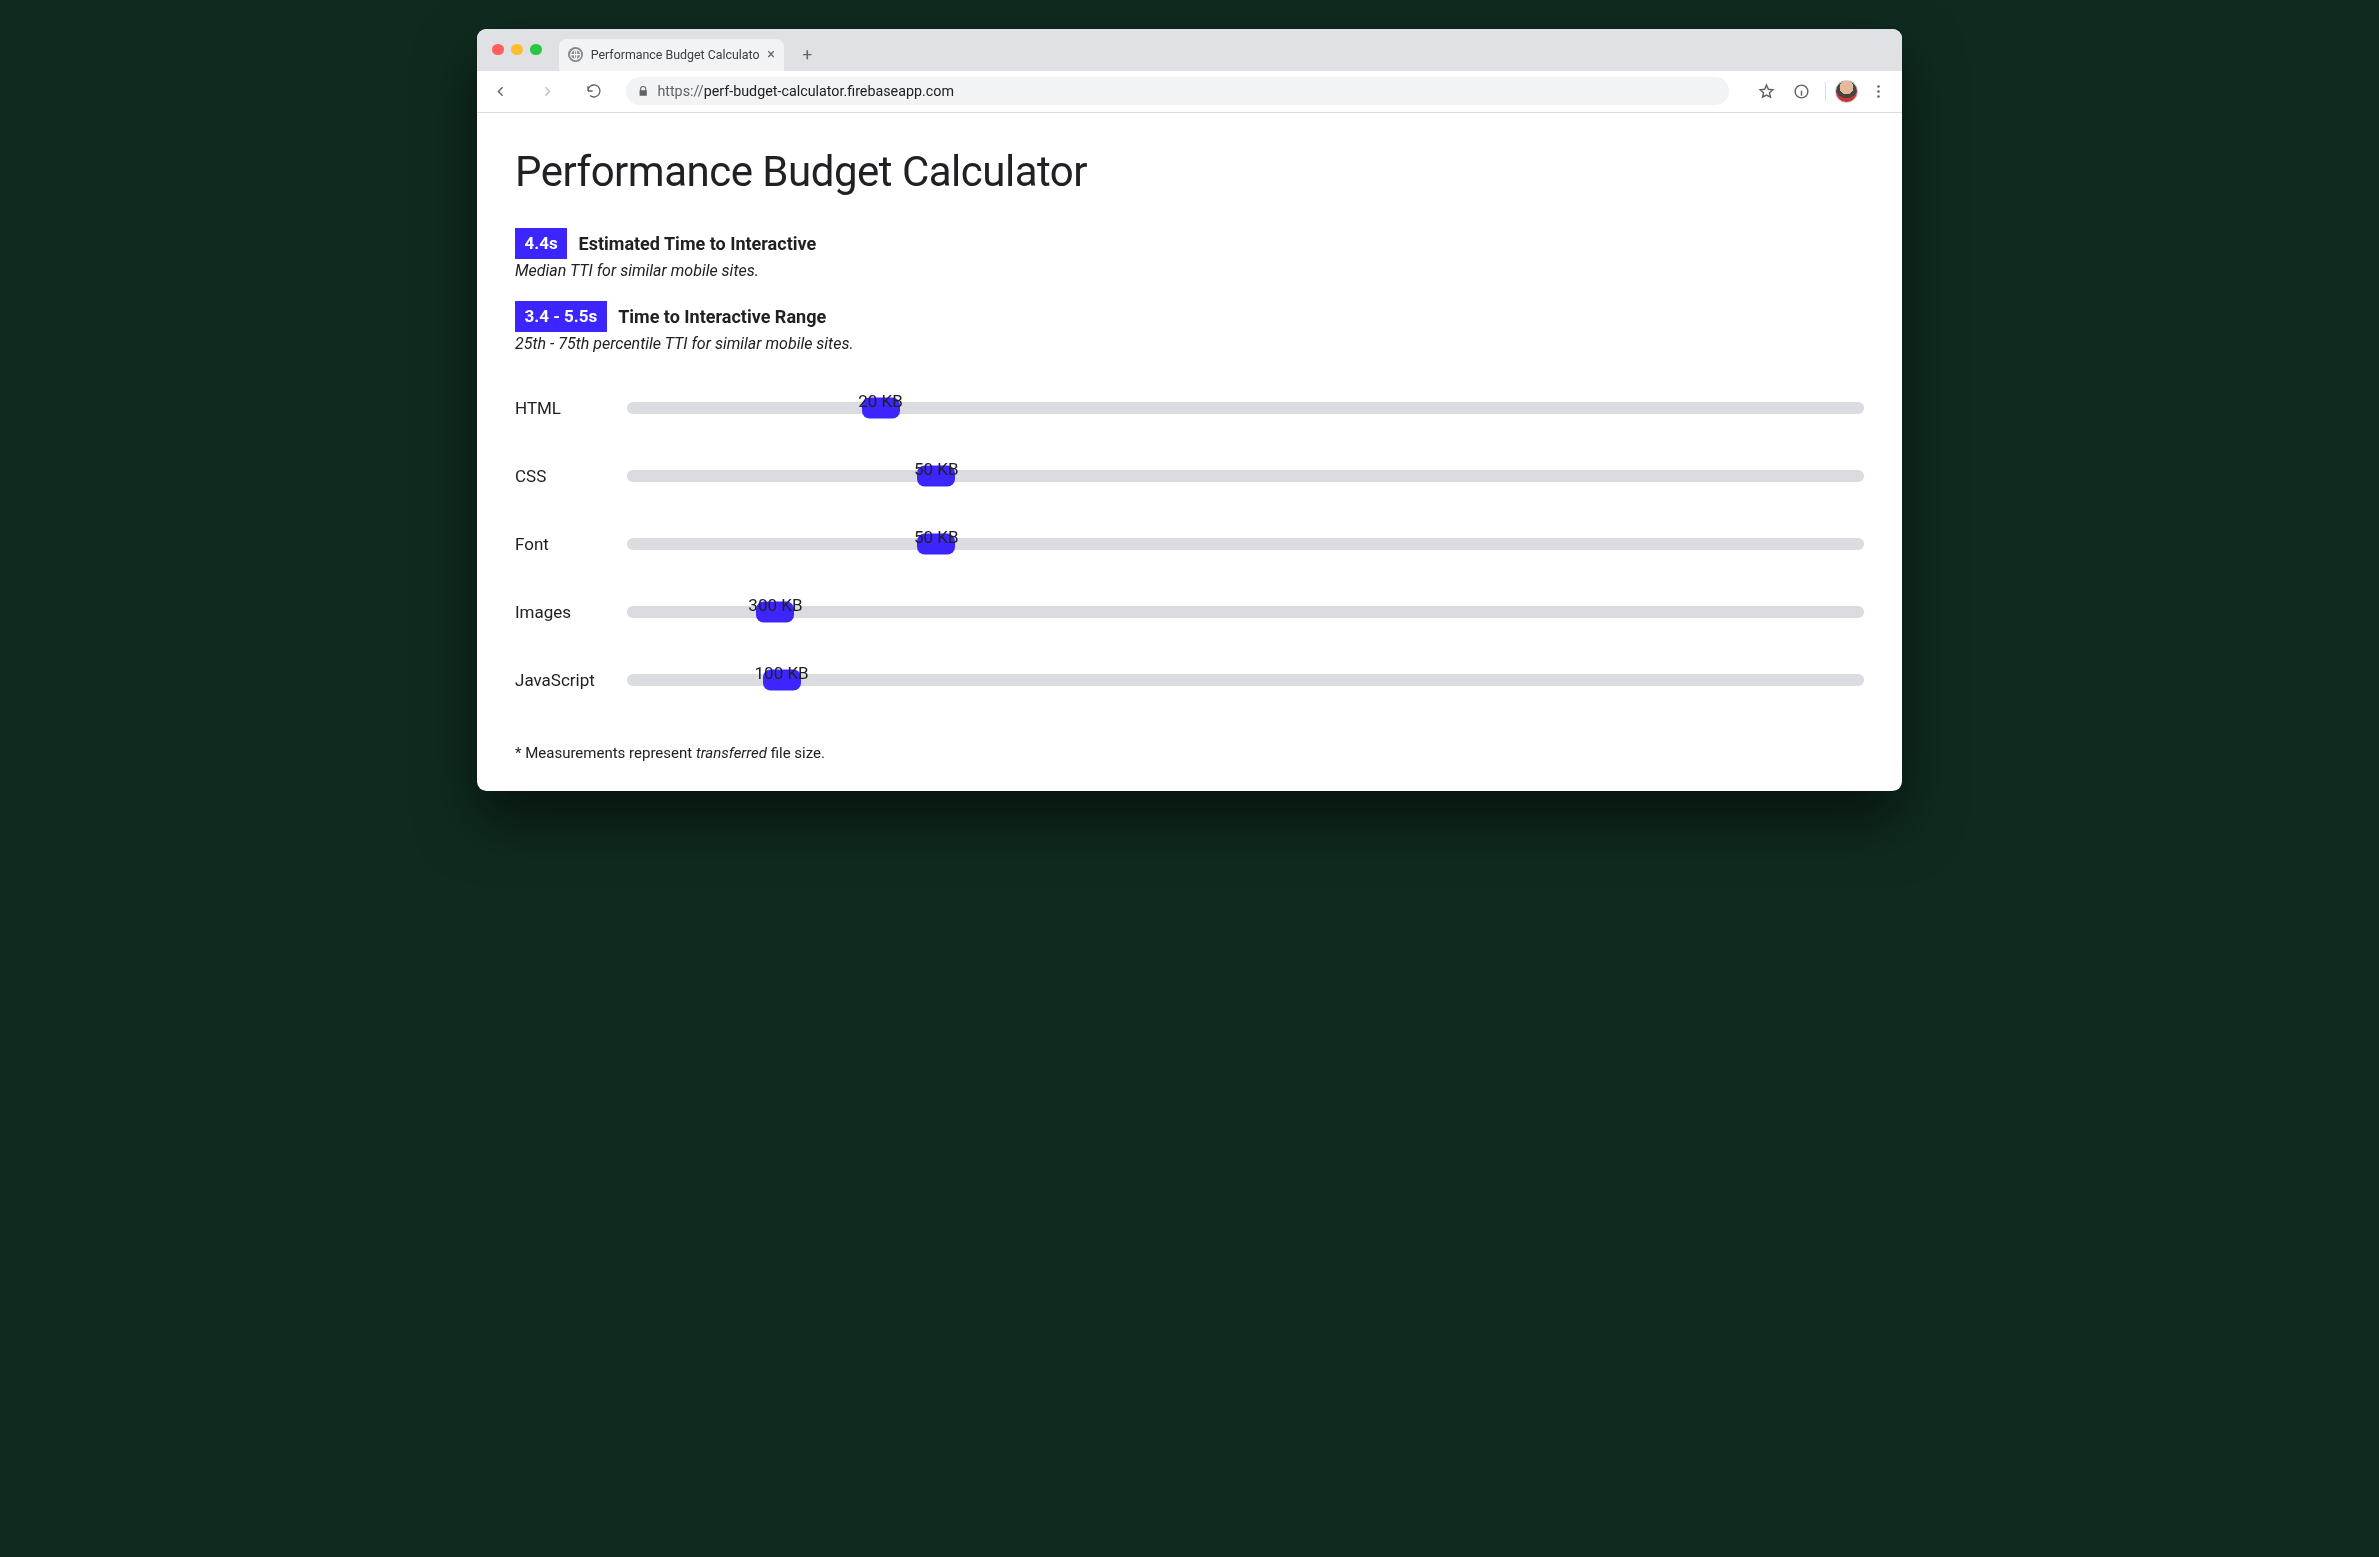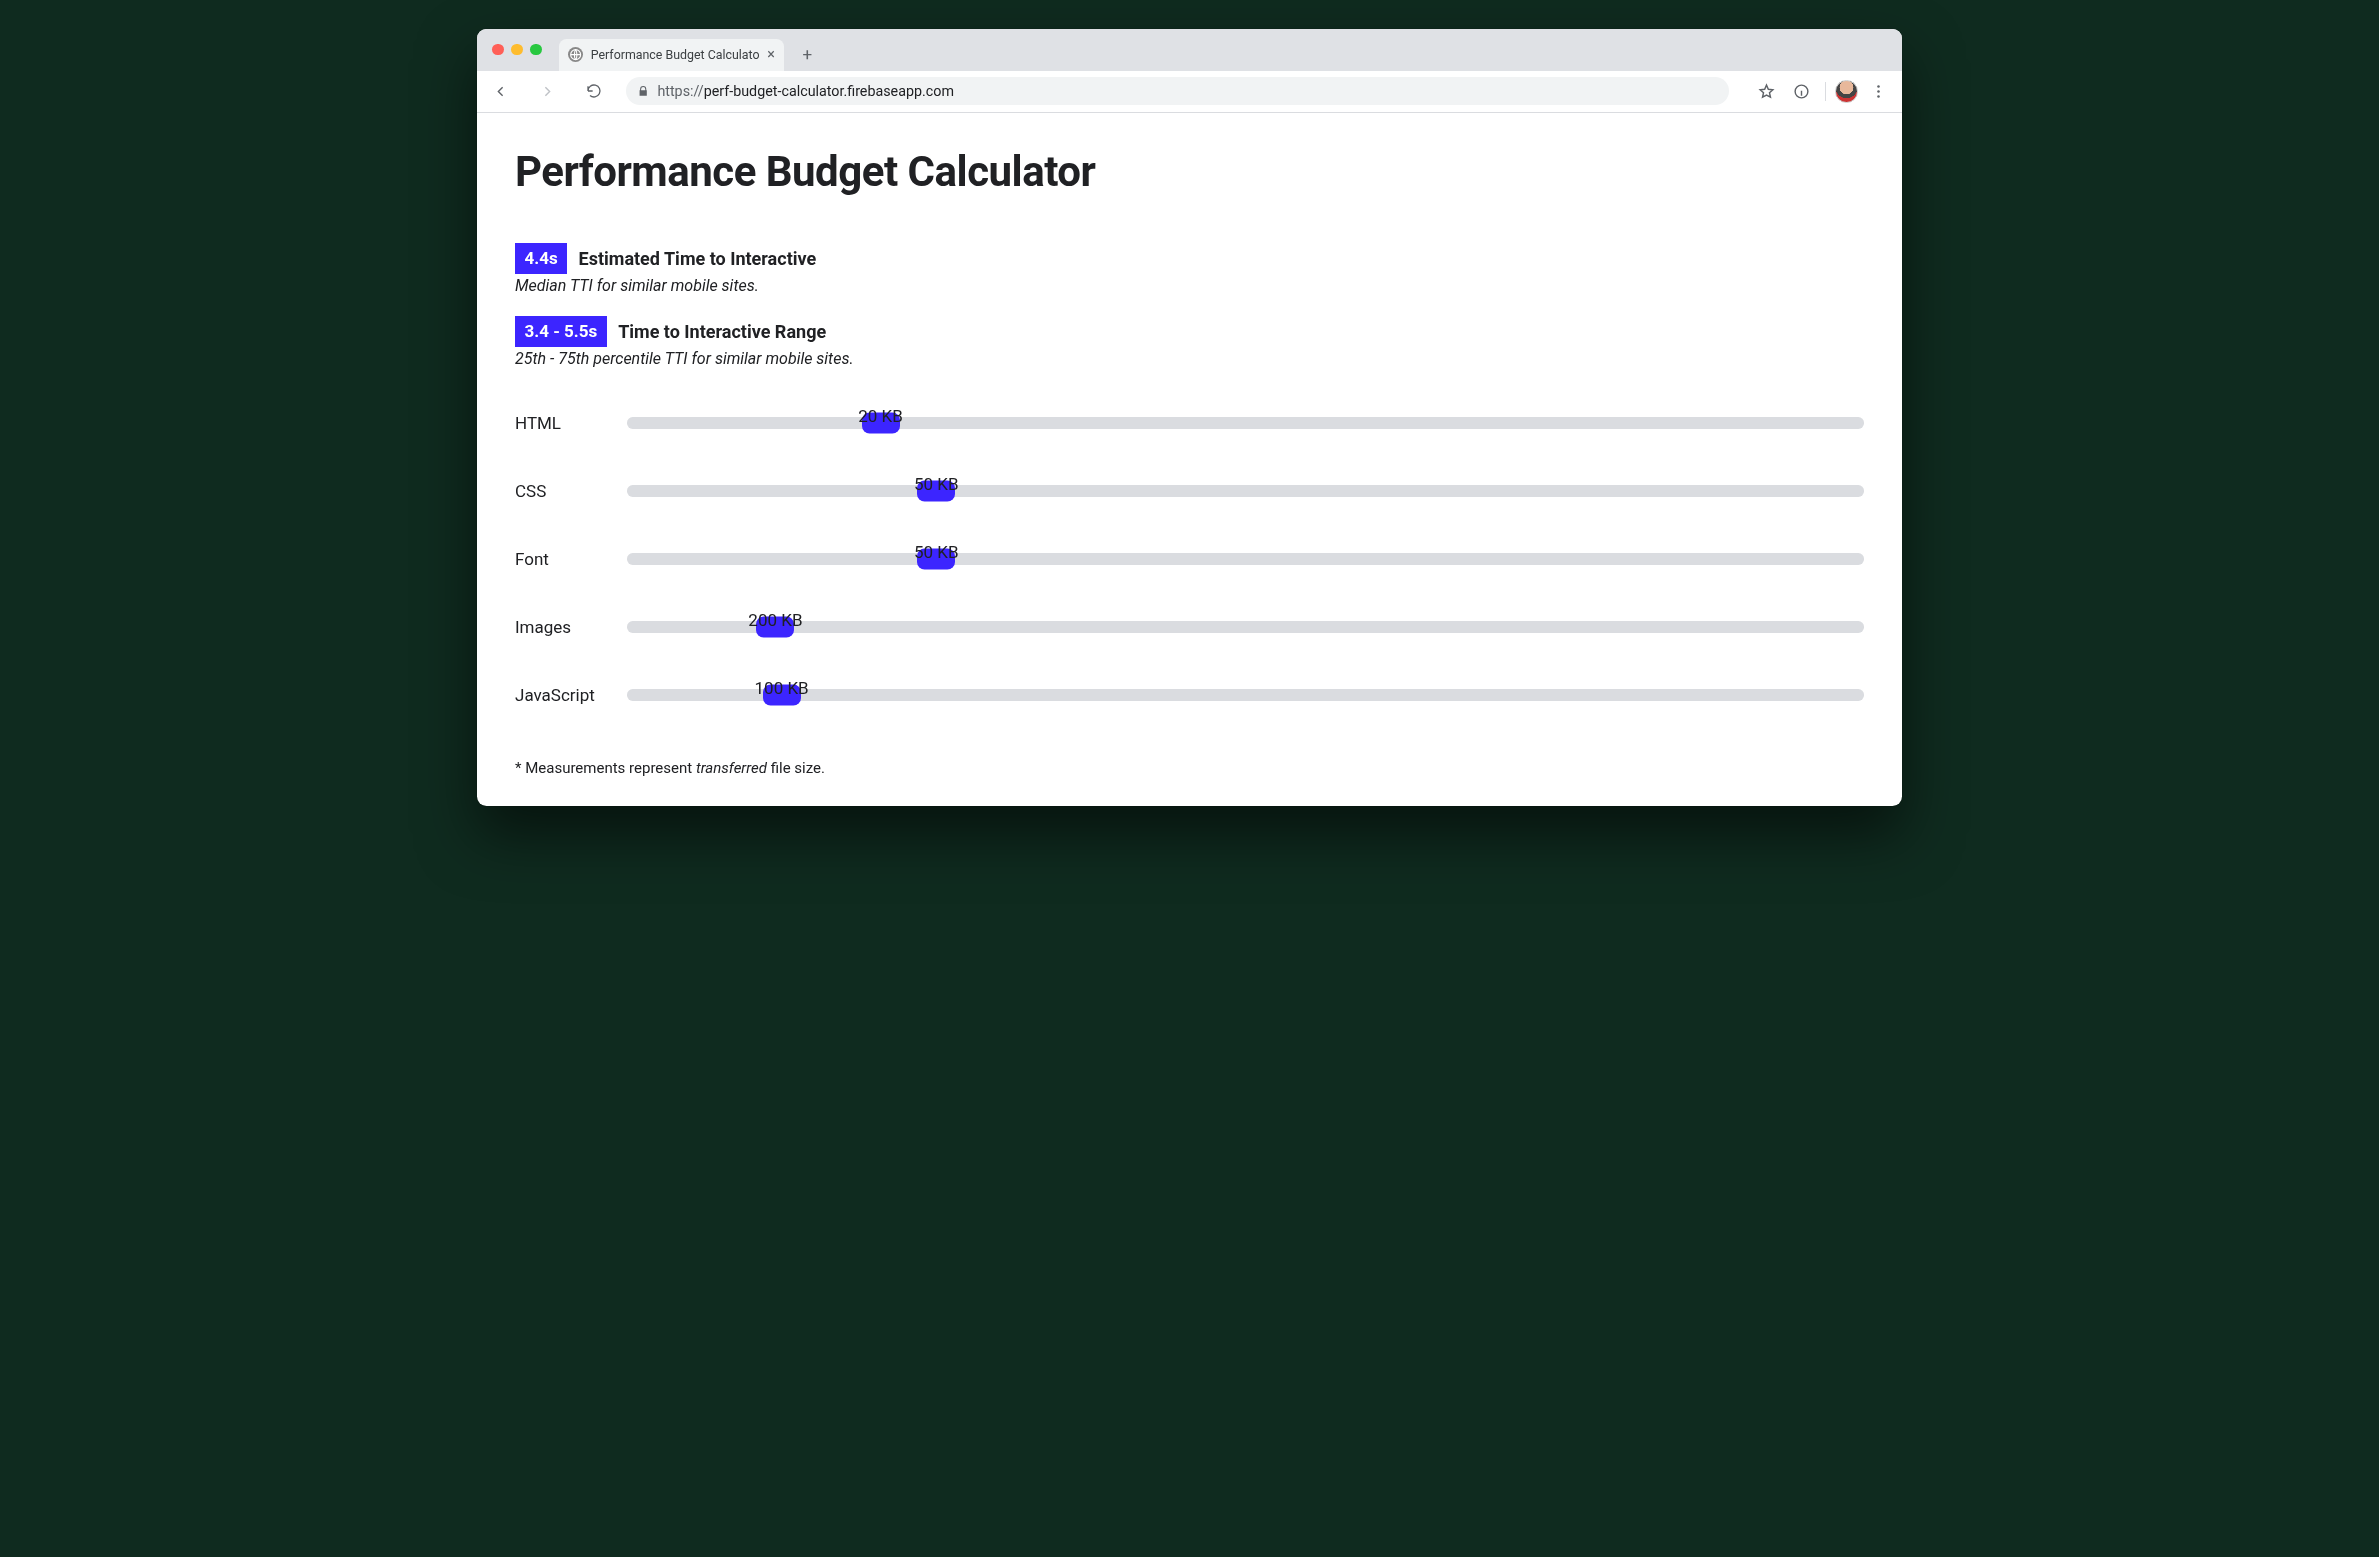--- a/index.html
+++ b/index.html
@@ -103,23 +103,23 @@
     border:1px solid #ccc;
   }
   .sep { width:1px;height:19px;background:#dadce0;margin:0 3.8px;}
   
   .page {
     padding: 34px 38px 28.5px 38px;
     color:#202124;
   }
   h1.page-title {
     font-size: 42px;
-    font-weight: 700;
+    font-weight: 400;
     letter-spacing: -0.5px;
-    margin-bottom: 47px;
+    margin-bottom: 32px;
     font-family: "Google Sans", Roboto, -apple-system, sans-serif;
   }
   .metric-line {
     display:flex;
     align-items:center;
     gap:11.4px;
     margin-bottom:1.9px;
   }
   .badge {
     background:#3c25ff;
@@ -299,21 +299,21 @@
             <div class="track"></div>
             <div class="thumb" style="left: 25%;"></div>
             <div class="thumb-label" style="left: 25%;">50 KB</div>
           </div>
         </div>
         <div class="slider-row">
           <div class="slider-label">Images</div>
           <div class="track-wrap">
             <div class="track"></div>
             <div class="thumb" style="left: 12%;"></div>
-            <div class="thumb-label" style="left: 12%;">200 KB</div>
+            <div class="thumb-label" style="left: 12%;">300 KB</div>
           </div>
         </div>
         <div class="slider-row">
           <div class="slider-label">JavaScript</div>
           <div class="track-wrap">
             <div class="track"></div>
             <div class="thumb" style="left: 12.5%;"></div>
             <div class="thumb-label" style="left: 12.5%;">100 KB</div>
           </div>
         </div>

